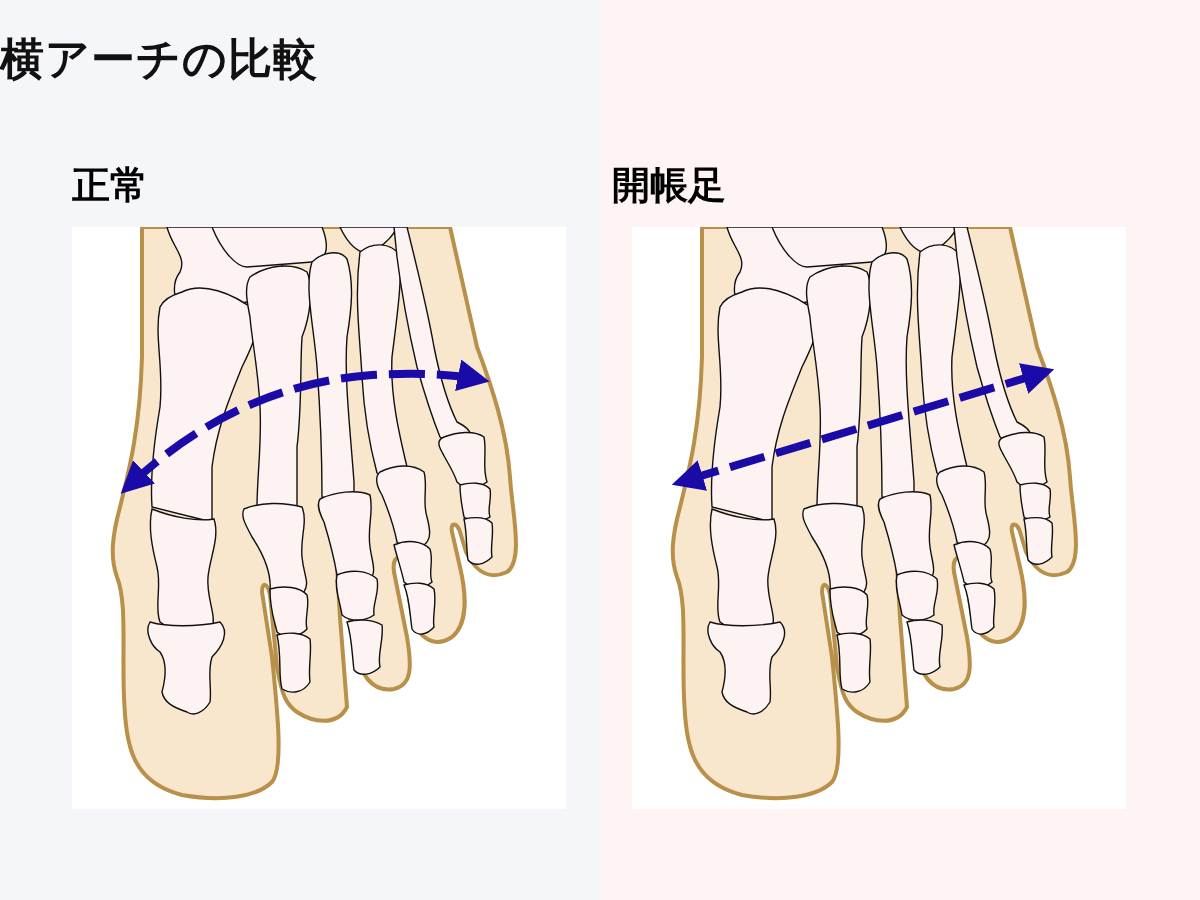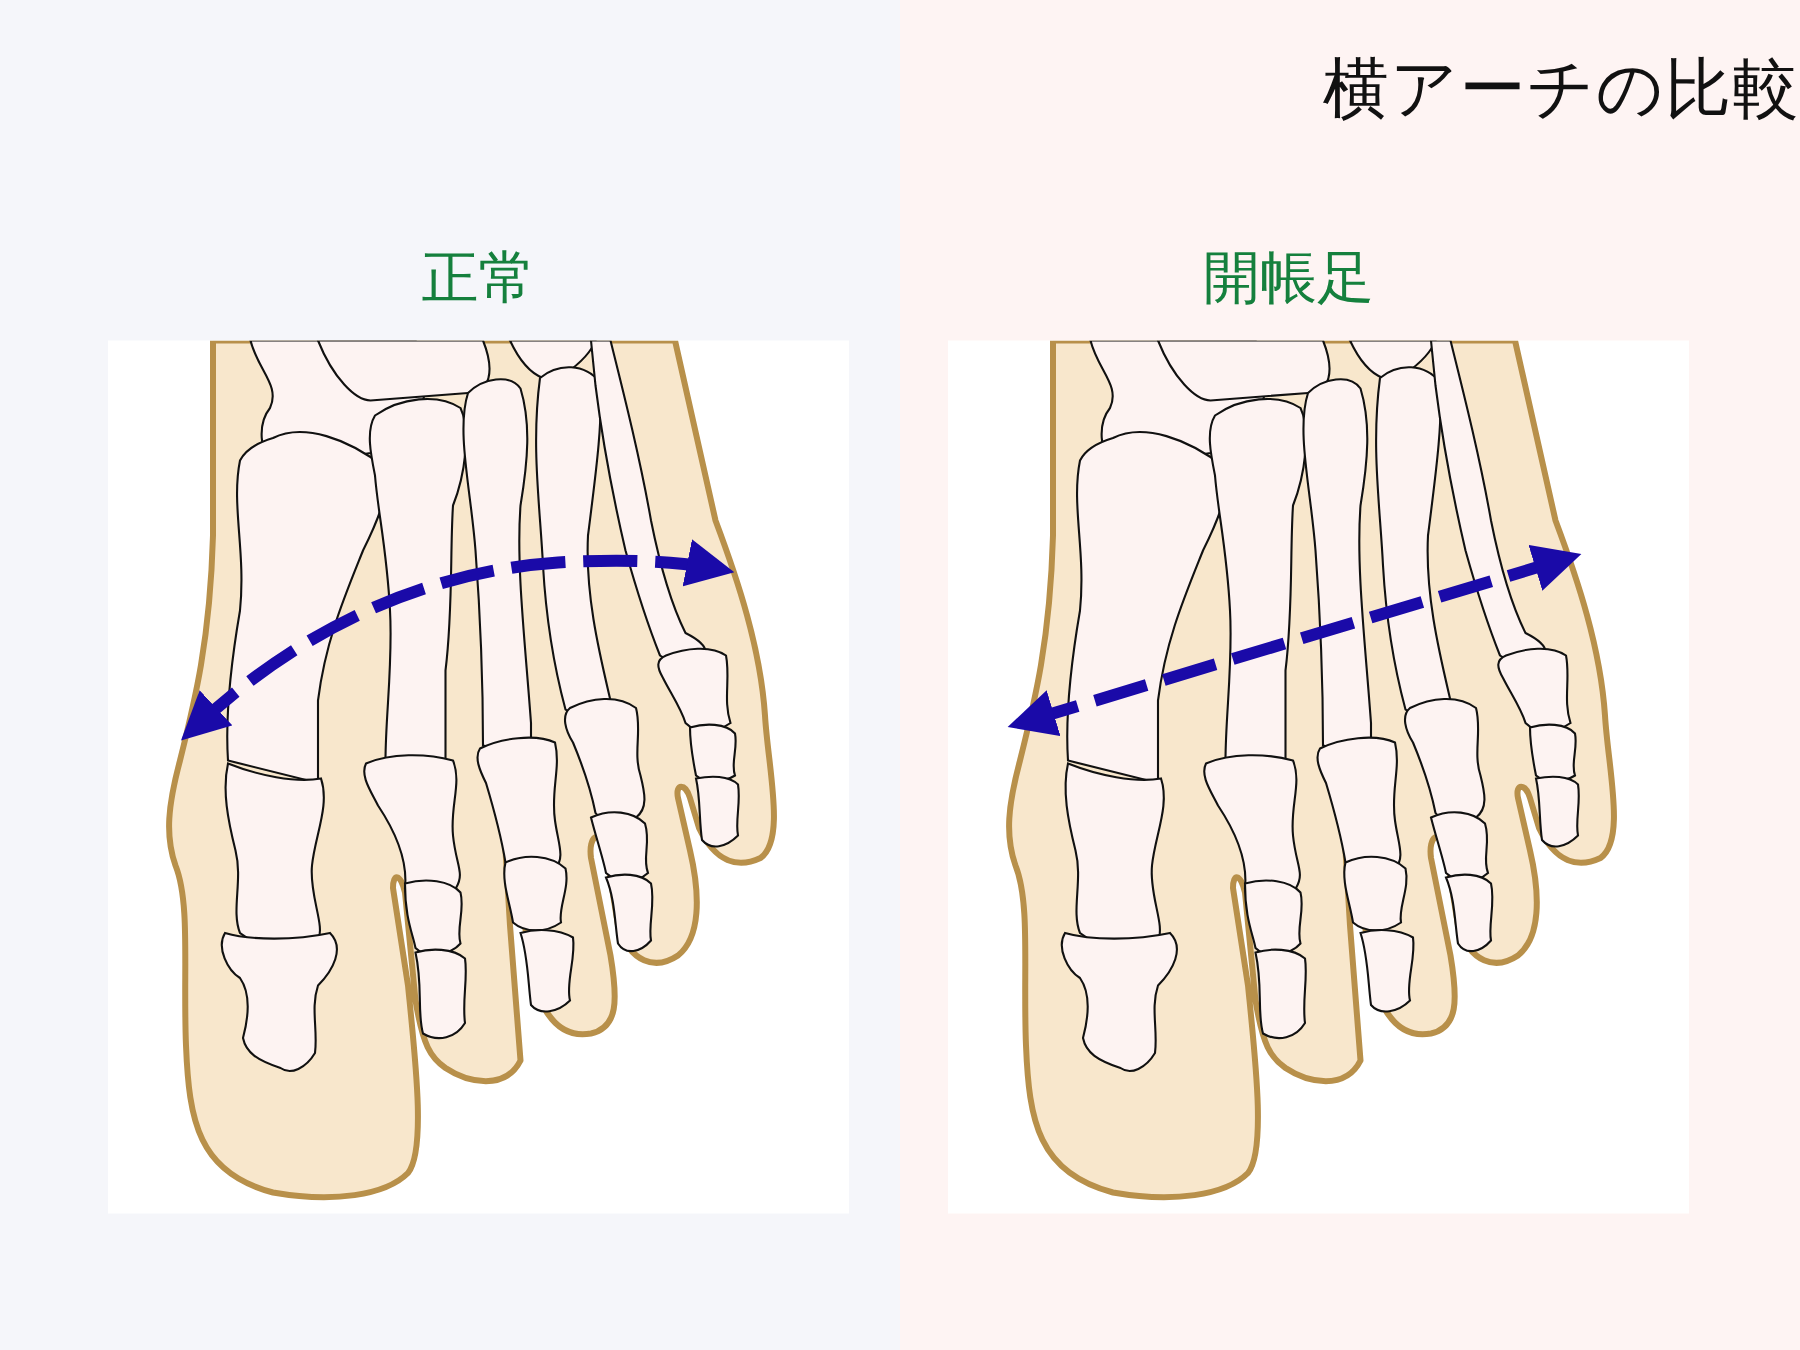--- a/index.html
+++ b/index.html
@@ -1,20 +1,20 @@
 <!DOCTYPE html>
 <html><head>
 <meta charset="utf-8">
 <style>
   html,body{margin:0;padding:0;}
   body{width:1200px;height:900px;position:relative;overflow:hidden;font-family:"DejaVu Sans","Liberation Sans",sans-serif;}
   .bg-left{position:absolute;left:0;top:0;width:600px;height:900px;background:#f5f6fa;}
   .bg-right{position:absolute;left:600px;top:0;width:600px;height:900px;background:#fef4f3;}
-  .title{position:absolute;left:0;top:30px;width:1200px;text-align:right;font-size:44px;font-weight:normal;color:#111;letter-spacing:1px;}
-  .panel-label{position:absolute;top:160px;width:494px;text-align:center;font-size:38px;font-weight:normal;color:#15803d;}
+  .title{position:absolute;left:0;top:30px;width:1200px;text-align:left;font-size:44px;font-weight:bold;color:#111;letter-spacing:1px;}
+  .panel-label{position:absolute;top:160px;width:494px;text-align:left;font-size:38px;font-weight:bold;color:#000000;}
   .panel{position:absolute;top:227px;width:494px;height:582px;background:#ffffff;overflow:hidden;}
   .panel svg{display:block;width:494px;height:582px;}
 </style>
 </head>
 <body>
 
 <div class="bg-left"></div>
 <div class="bg-right"></div>
 
 <div class="title">横アーチの比較</div>

